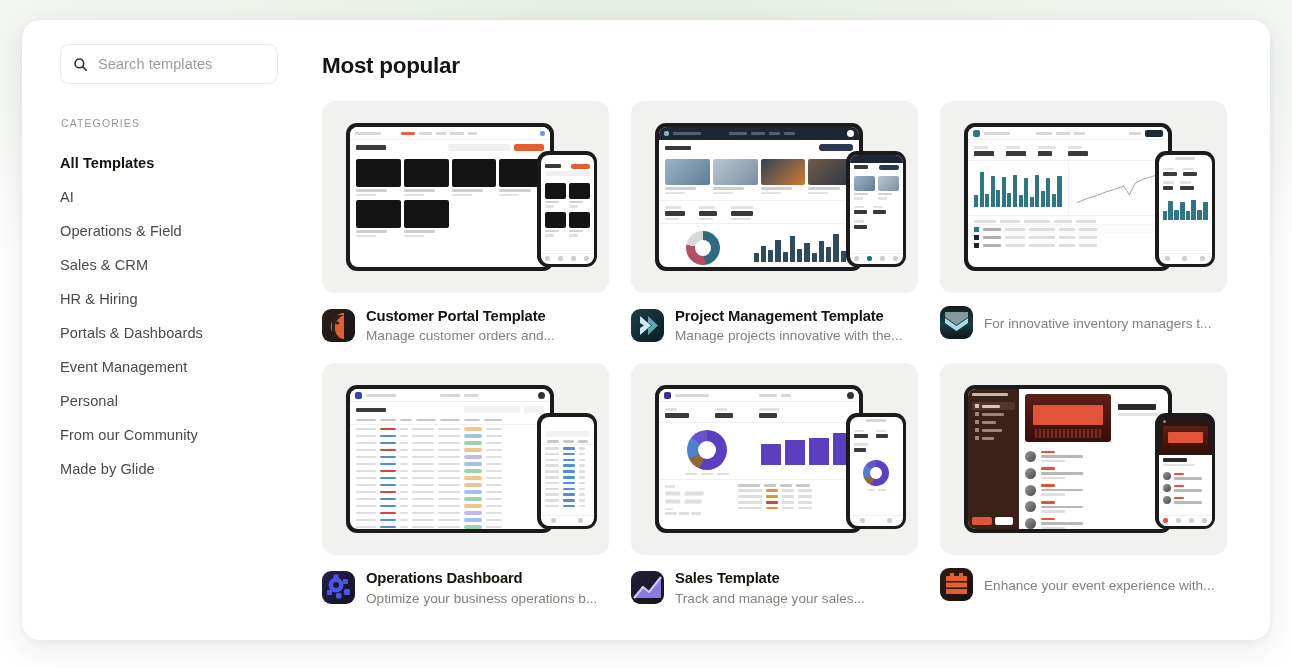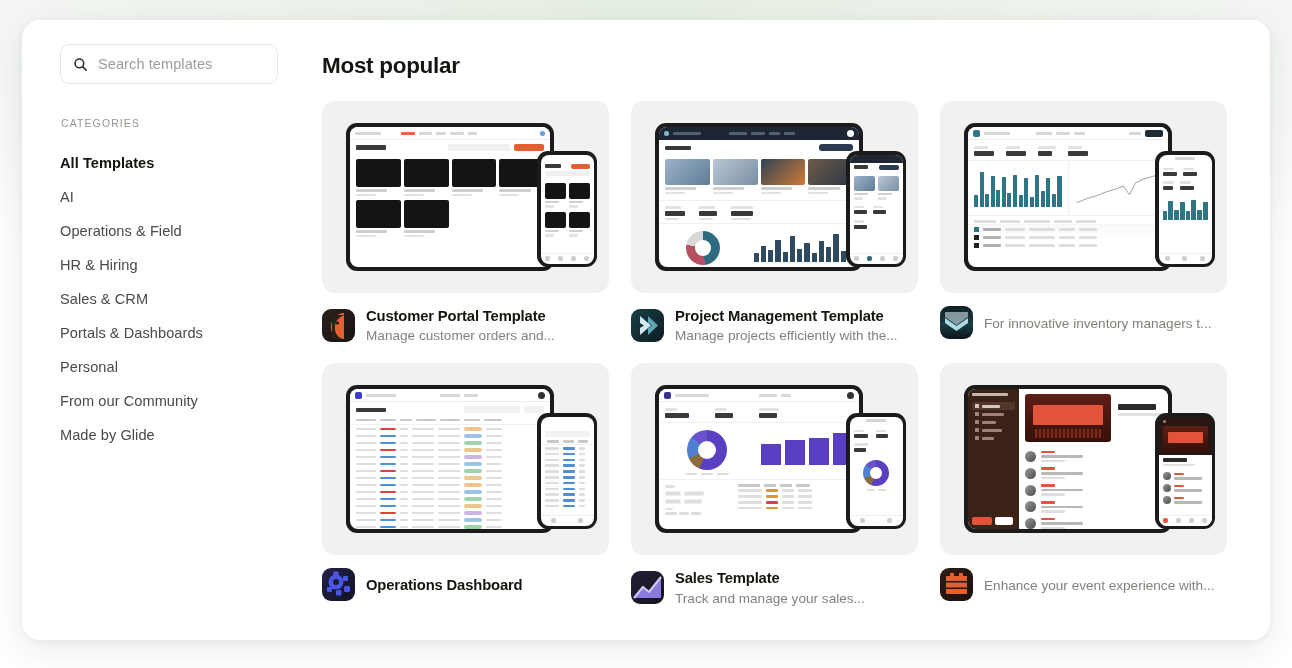--- a/index.html
+++ b/index.html
@@ -130,23 +130,24 @@
       </svg>
       <span class="search-ph">Search templates</span>
     </div>
 
     <div class="cat-label">CATEGORIES</div>
 
     <nav class="cat-list">
       <div class="cat-item active">All Templates</div>
       <div class="cat-item">AI</div>
       <div class="cat-item">Operations &amp; Field</div>
+      <div class="cat-item">Sales &amp; CRM</div>
       <div class="cat-item">HR &amp; Hiring</div>
-      <div class="cat-item">Sales &amp; CRM</div>
       <div class="cat-item">Portals &amp; Dashboards</div>
+      <div class="cat-item">Event Management</div>
       <div class="cat-item">Personal</div>
       <div class="cat-item">From our Community</div>
       <div class="cat-item">Made by Glide</div>
     </nav>
   </aside>
 
   <section class="main">
     <h1 class="main-title">Most popular</h1>
 
     <div class="grid">
@@ -404,21 +405,21 @@
         </div>
         <div class="meta">
           <div class="app-icon" style="background:linear-gradient(135deg,#1a3f46 0%,#0c1c20 100%)">
             <svg width="33" height="33" viewBox="0 0 33 33">
               <path d="M9 7 L20 16.5 L9 26 L9 19 L13 16.5 L9 14 Z" fill="#cfe9ee"></path>
               <path d="M17 7 L27 16.5 L17 26 L17 19.5 L21 16.5 L17 13.5 Z" fill="#5ea7b5"></path>
             </svg>
           </div>
           <div class="meta-text">
             <div class="card-title">Project Management Template</div>
-            <div class="card-desc">Manage projects efficiently with the...</div>
+            <div class="card-desc">Manage projects innovative with the...</div>
           </div>
         </div>
       </article>
 
       <article class="card">
         <div class="thumb">
           <div class="tablet">
             <div class="tablet-screen">
               <div class="tbar light">
                 <span style="width:7px;height:7px;border-radius:2px;background:#2e7685"></span>
@@ -818,20 +819,21 @@
                 <rect x="21" y="8" width="5" height="5" rx="1"></rect>
                 <rect x="22" y="18" width="6" height="6" rx="1.5"></rect>
                 <rect x="5" y="19" width="5" height="5" rx="1"></rect>
                 <rect x="14" y="22" width="5.5" height="5.5" rx="1.5"></rect>
               </g>
               <circle cx="14" cy="14" r="3" fill="#1b1b30"></circle>
             </svg>
           </div>
           <div class="meta-text">
             <div class="card-title">Operations Dashboard</div>
+            <div class="card-desc">Optimize your business operations b...</div>
           </div>
         </div>
       </article>
 
       <article class="card">
         <div class="thumb">
           <div class="tablet">
             <div class="tablet-screen">
               <div class="tbar light">
                 <span style="width:7px;height:7px;border-radius:2px;background:#3b2f8f"></span>

